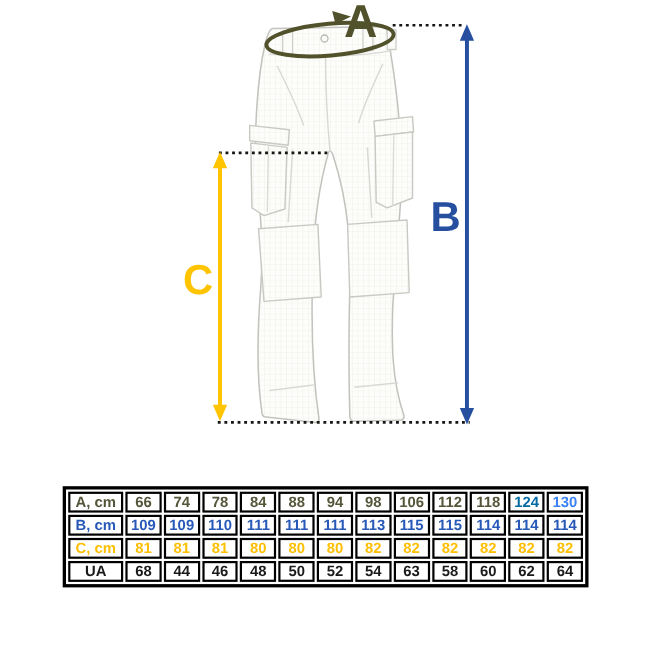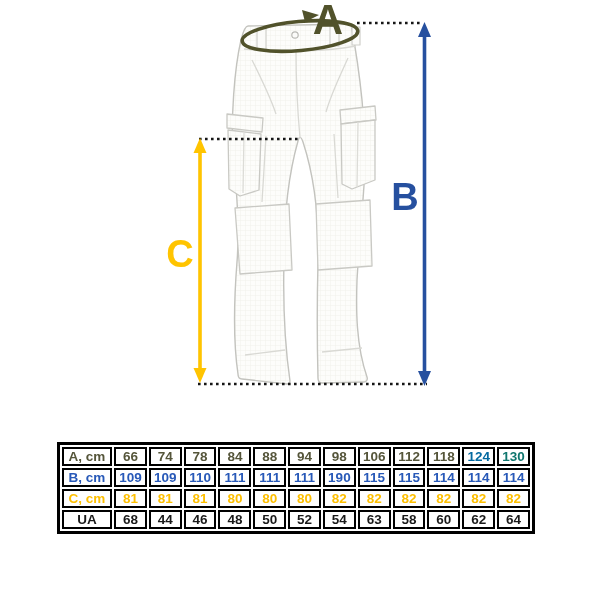--- a/index.html
+++ b/index.html
@@ -121,31 +121,31 @@
           <td style="color: rgb(85, 85, 58);">74</td>
           <td style="color: rgb(85, 85, 58);">78</td>
           <td style="color: rgb(85, 85, 58);">84</td>
           <td style="color: rgb(85, 85, 58);">88</td>
           <td style="color: rgb(85, 85, 58);">94</td>
           <td style="color: rgb(85, 85, 58);">98</td>
           <td style="color: rgb(85, 85, 58);">106</td>
           <td style="color: rgb(85, 85, 58);">112</td>
           <td style="color: rgb(85, 85, 58);">118</td>
           <td style="color: #0369a1;">124</td>
-          <td style="color: #0f766e;">130</td>
+          <td style="color: #3b82f6;">130</td>
         </tr>
         <tr>
           <td class="lbl" style="color: rgb(40, 89, 184);">B, cm</td>
           <td style="color: rgb(40, 89, 184);">109</td>
           <td style="color: rgb(40, 89, 184);">109</td>
           <td style="color: rgb(40, 89, 184);">110</td>
           <td style="color: rgb(40, 89, 184);">111</td>
           <td style="color: rgb(40, 89, 184);">111</td>
           <td style="color: rgb(40, 89, 184);">111</td>
-          <td style="color: rgb(40, 89, 184);">190</td>
+          <td style="color: rgb(40, 89, 184);">113</td>
           <td style="color: rgb(40, 89, 184);">115</td>
           <td style="color: rgb(40, 89, 184);">115</td>
           <td style="color: rgb(40, 89, 184);">114</td>
           <td style="color: rgb(40, 89, 184);">114</td>
           <td style="color: rgb(40, 89, 184);">114</td>
         </tr>
         <tr>
           <td class="lbl" style="color: rgb(253, 191, 0);">C, cm</td>
           <td style="color: rgb(253, 191, 0);">81</td>
           <td style="color: rgb(253, 191, 0);">81</td>

